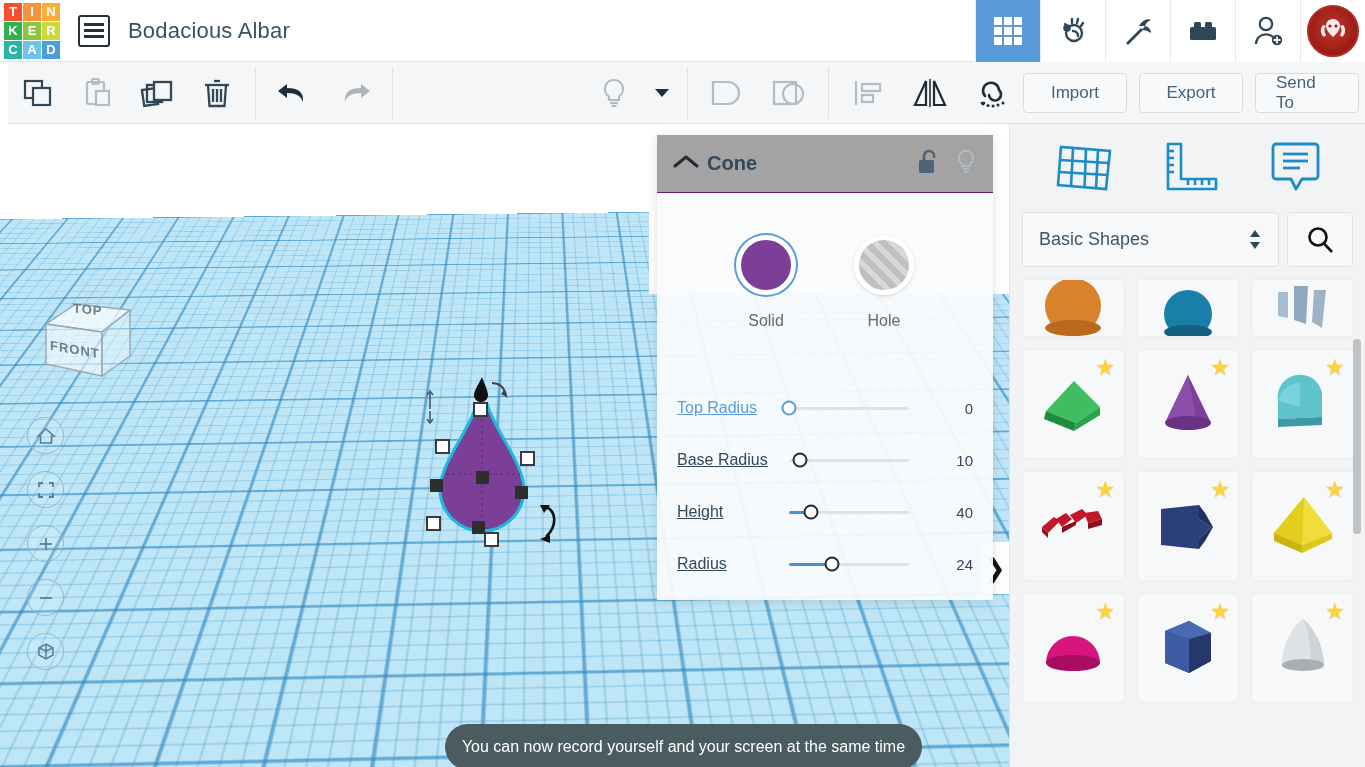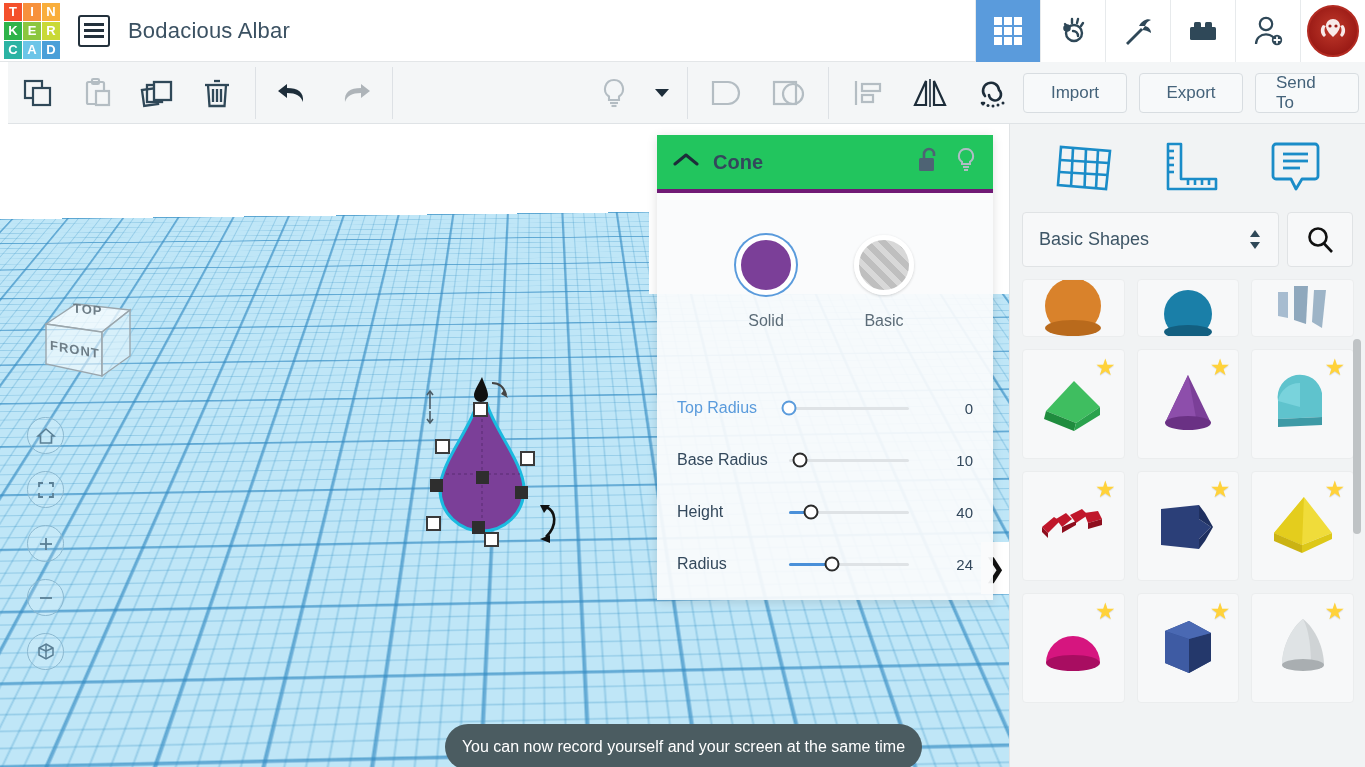--- a/index.html
+++ b/index.html
@@ -133,39 +133,39 @@
   }
 
   
   .inspector {
     position: absolute; left: 657px; top: 135px; width: 336px; height: 465px;
     background: rgba(250,251,252,.93);
     box-shadow: 0 2px 10px rgba(0,0,0,.13);
     display: flex; flex-direction: column;
   }
   .insp-head {
-    height: 58px; background: #22c55e; display: flex; align-items: center;
-    padding: 0 16px; gap: 14px; border-bottom: 4px solid #701a75;
+    height: 58px; background: #a3a3a3; display: flex; align-items: center;
+    padding: 0 16px; gap: 8px; border-bottom: 1px solid #701a75;
   }
   .insp-title { font-size: 20px; font-weight: bold; color: #33485c; }
   .insp-head-right { margin-left: auto; display: flex; align-items: center; gap: 16px; }
   .swatch-row { display: flex; justify-content: center; gap: 58px; margin-top: 42px; }
   .swatch-item { display: flex; flex-direction: column; align-items: center; gap: 17px; cursor: pointer; }
   .swatch {
     width: 60px; height: 60px; border-radius: 50%;
     border: 5px solid #fff; box-shadow: 0 0 0 2px #5a9bdc;
   }
   .swatch.hole {
     box-shadow: 0 1px 3px rgba(0,0,0,.18);
     background: repeating-linear-gradient(45deg, #bfbfbf 0 6px, #d8d8d8 6px 12px);
   }
   .swatch-label { font-size: 16px; color: #5b6b77; }
   .sliders { margin-top: 52px; padding: 0 20px; }
   .slider-row { display: flex; align-items: center; height: 52px; }
-  .sl-label { font-size: 16px; color: #33485c; white-space: nowrap; }
+  .sl-label { font-size: 16px; color: #33485c; white-space: nowrap; text-decoration: underline; }
   .sl-label.accent { color: #5a9bdc; }
   .sl-track {
     position: relative; height: 3px; background: #dfe3e6; border-radius: 2px;
     margin: 0 0 0 auto; width: 120px;
   }
   .sl-fill { position: absolute; left: 0; top: 0; height: 3px; background: #4a90d9; border-radius: 2px; }
   .sl-knob {
     position: absolute; top: 50%; transform: translate(-50%, -50%);
     width: 15px; height: 15px; border-radius: 50%; background: #fff;
     border: 2px solid #2b2b2b; cursor: pointer;
@@ -565,21 +565,21 @@
       </div>
     </div>
 
     <div class="swatch-row">
       <div class="swatch-item">
         <div class="swatch" style="background:#7b3f98"></div>
         <div class="swatch-label">Solid</div>
       </div>
       <div class="swatch-item">
         <div class="swatch hole"></div>
-        <div class="swatch-label">Basic</div>
+        <div class="swatch-label">Hole</div>
       </div>
     </div>
 
     <div class="sliders">
       <div class="slider-row">
         <span class="sl-label accent">Top Radius</span>
         <div class="sl-track">
           <div class="sl-fill" style="width:0%"></div>
           <div class="sl-knob accent" style="left:0%"></div>
         </div>

